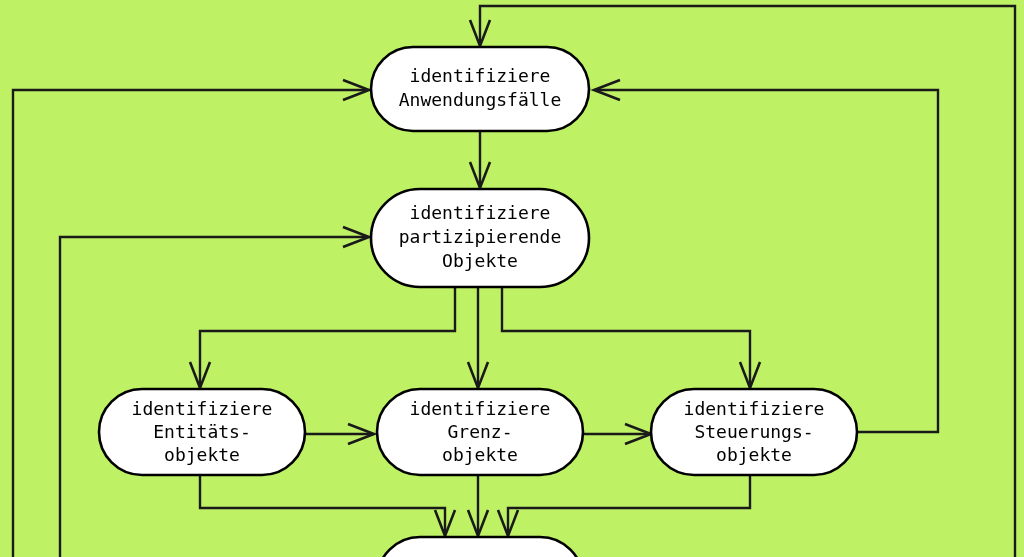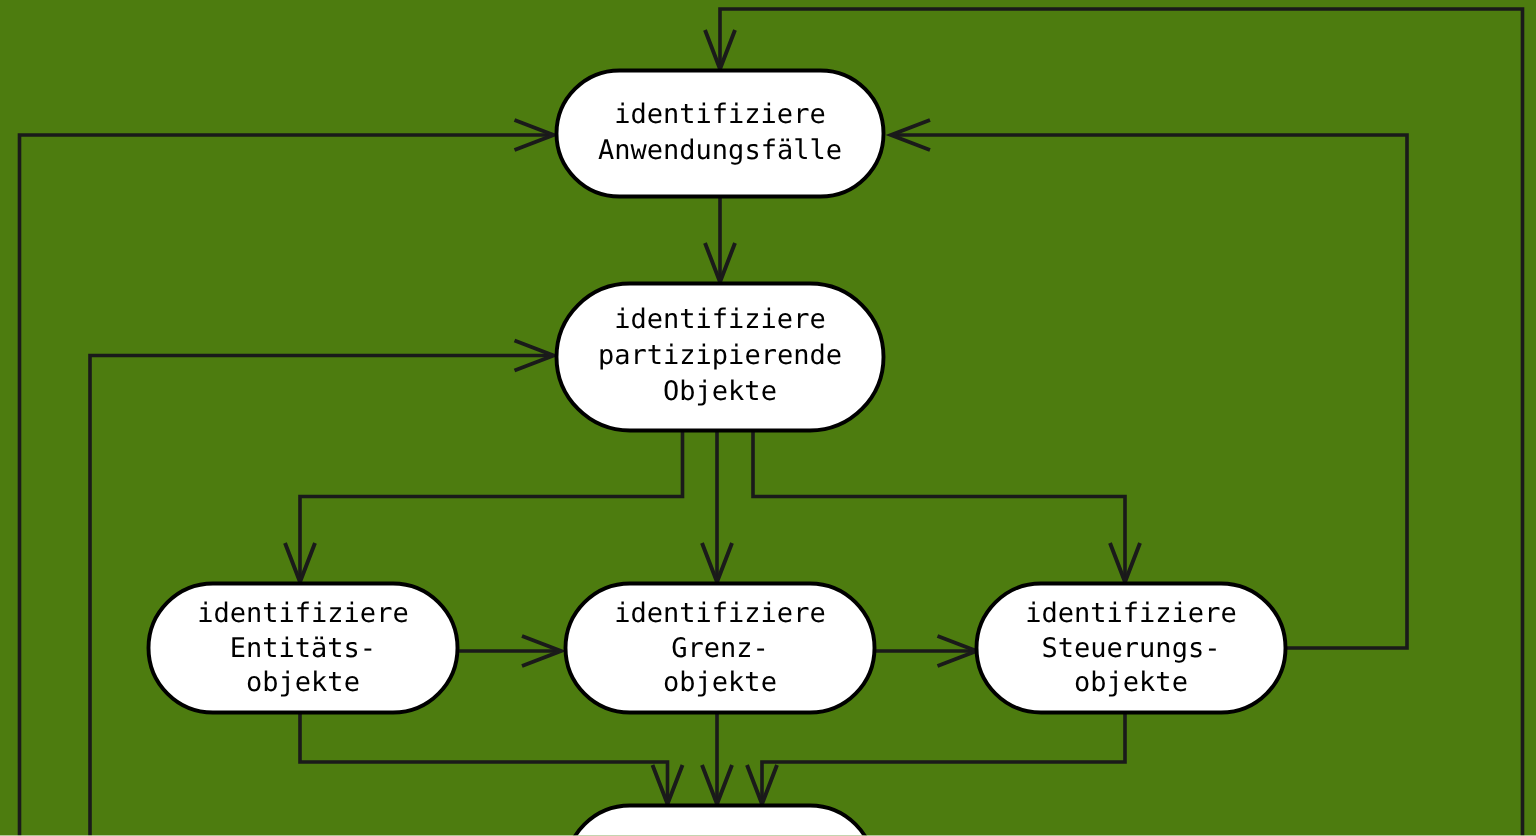--- a/index.html
+++ b/index.html
@@ -10,21 +10,21 @@
   body {
     width: 1024px;
     height: 557px;
     overflow: hidden;
     font-family: "DejaVu Sans Mono", "Liberation Mono", monospace;
   }
   #diagram-root {
     position: relative;
     width: 1024px;
     height: 557px;
-    background: #4d7c0f;
+    background: #bef264;
   }
   svg#flow {
     display: block;
     width: 1024px;
     height: 557px;
   }
   .node-shape {
     fill: #ffffff;
     stroke: #000000;
     stroke-width: 2.6;

